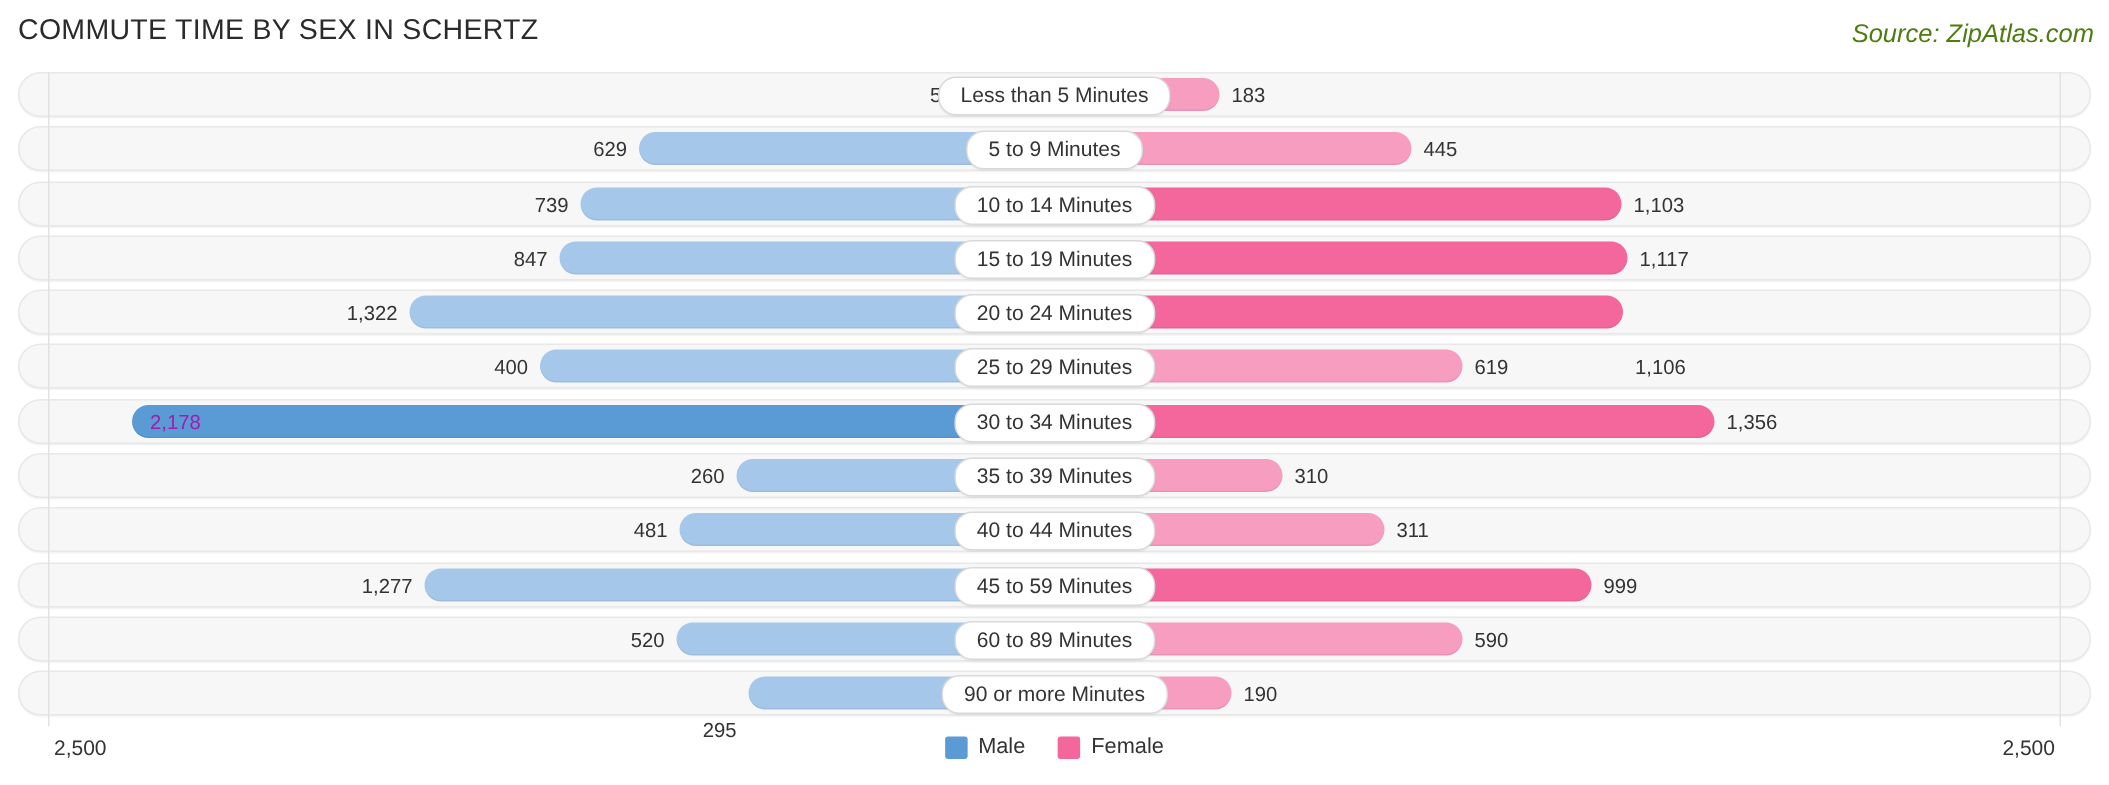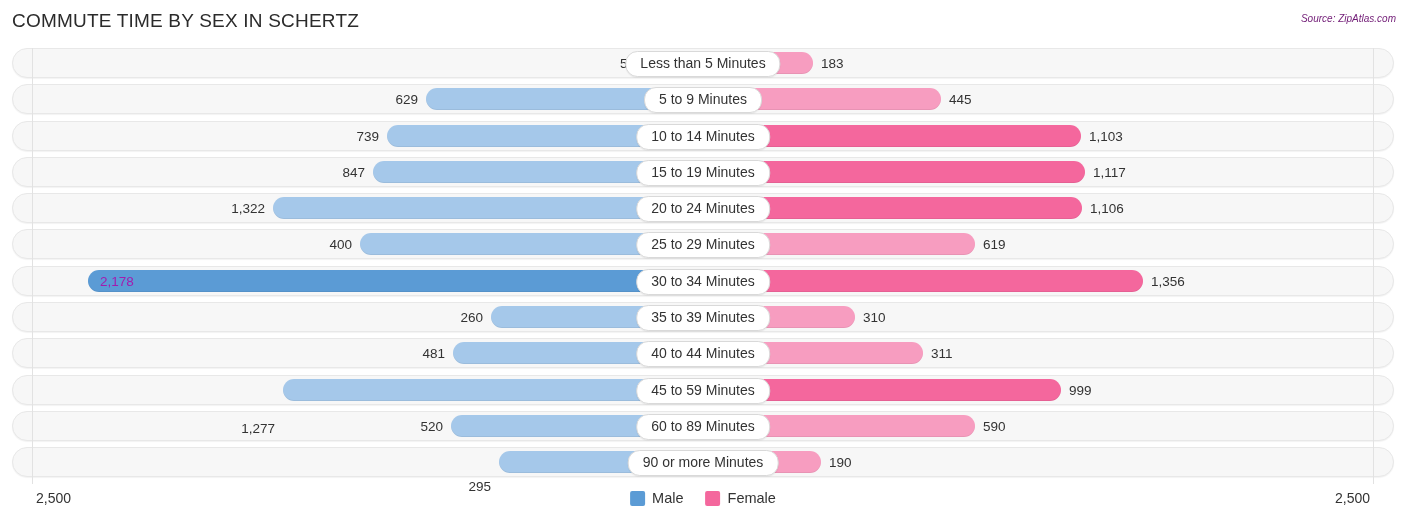--- a/index.html
+++ b/index.html
@@ -28,23 +28,23 @@
     font-size: 19px;
     font-weight: 400;
     letter-spacing: 0.2px;
     color: #2b2b2b;
     white-space: nowrap;
   }
   .chart-source {
     position: absolute;
     right: 10px;
     top: 13px;
-    font-size: 10px;
+    font-size: 17px;
     font-style: italic;
-    color: #701a75;
+    color: #4d7c0f;
     white-space: nowrap;
   }
 
   
   .plot {
     position: absolute;
     left: 0;
     top: 44px;
     width: 1406px;
     height: 440px;
@@ -238,21 +238,21 @@
         <div class="val male-val" style="right: calc(50% + 338px);">847</div>
         <div class="val female-val" style="left: calc(50% + 390px);">1,117</div>
         <div class="cat-label">15 to 19 Minutes</div>
       </div>
       <div class="row">
         <div class="bars">
           <div class="bar male" style="width: 430px;"></div>
           <div class="bar female strong" style="width: 379px;"></div>
         </div>
         <div class="val male-val" style="right: calc(50% + 438px);">1,322</div>
-        <div class="val female-val" style="left: calc(50% + 387px);">1,106</div>
+        <div class="val female-val" style="left: calc(50% + 387px); margin-top: 36px;">1,106</div>
         <div class="cat-label">20 to 24 Minutes</div>
       </div>
       <div class="row">
         <div class="bars">
           <div class="bar male" style="width: 343px;"></div>
           <div class="bar female" style="width: 272px;"></div>
         </div>
         <div class="val male-val" style="right: calc(50% + 351px);">400</div>
         <div class="val female-val" style="left: calc(50% + 280px);">619</div>
         <div class="cat-label">25 to 29 Minutes</div>
@@ -282,21 +282,21 @@
         </div>
         <div class="val male-val" style="right: calc(50% + 258px);">481</div>
         <div class="val female-val" style="left: calc(50% + 228px);">311</div>
         <div class="cat-label">40 to 44 Minutes</div>
       </div>
       <div class="row">
         <div class="bars">
           <div class="bar male" style="width: 420px;"></div>
           <div class="bar female strong" style="width: 358px;"></div>
         </div>
-        <div class="val male-val" style="right: calc(50% + 428px); margin-top: 38px;">1,277</div>
+        <div class="val male-val" style="right: calc(50% + 428px);">1,277</div>
         <div class="val female-val" style="left: calc(50% + 366px);">999</div>
         <div class="cat-label">45 to 59 Minutes</div>
       </div>
       <div class="row">
         <div class="bars">
           <div class="bar male" style="width: 252px;"></div>
           <div class="bar female" style="width: 272px;"></div>
         </div>
         <div class="val male-val" style="right: calc(50% + 260px);">520</div>
         <div class="val female-val" style="left: calc(50% + 280px);">590</div>

